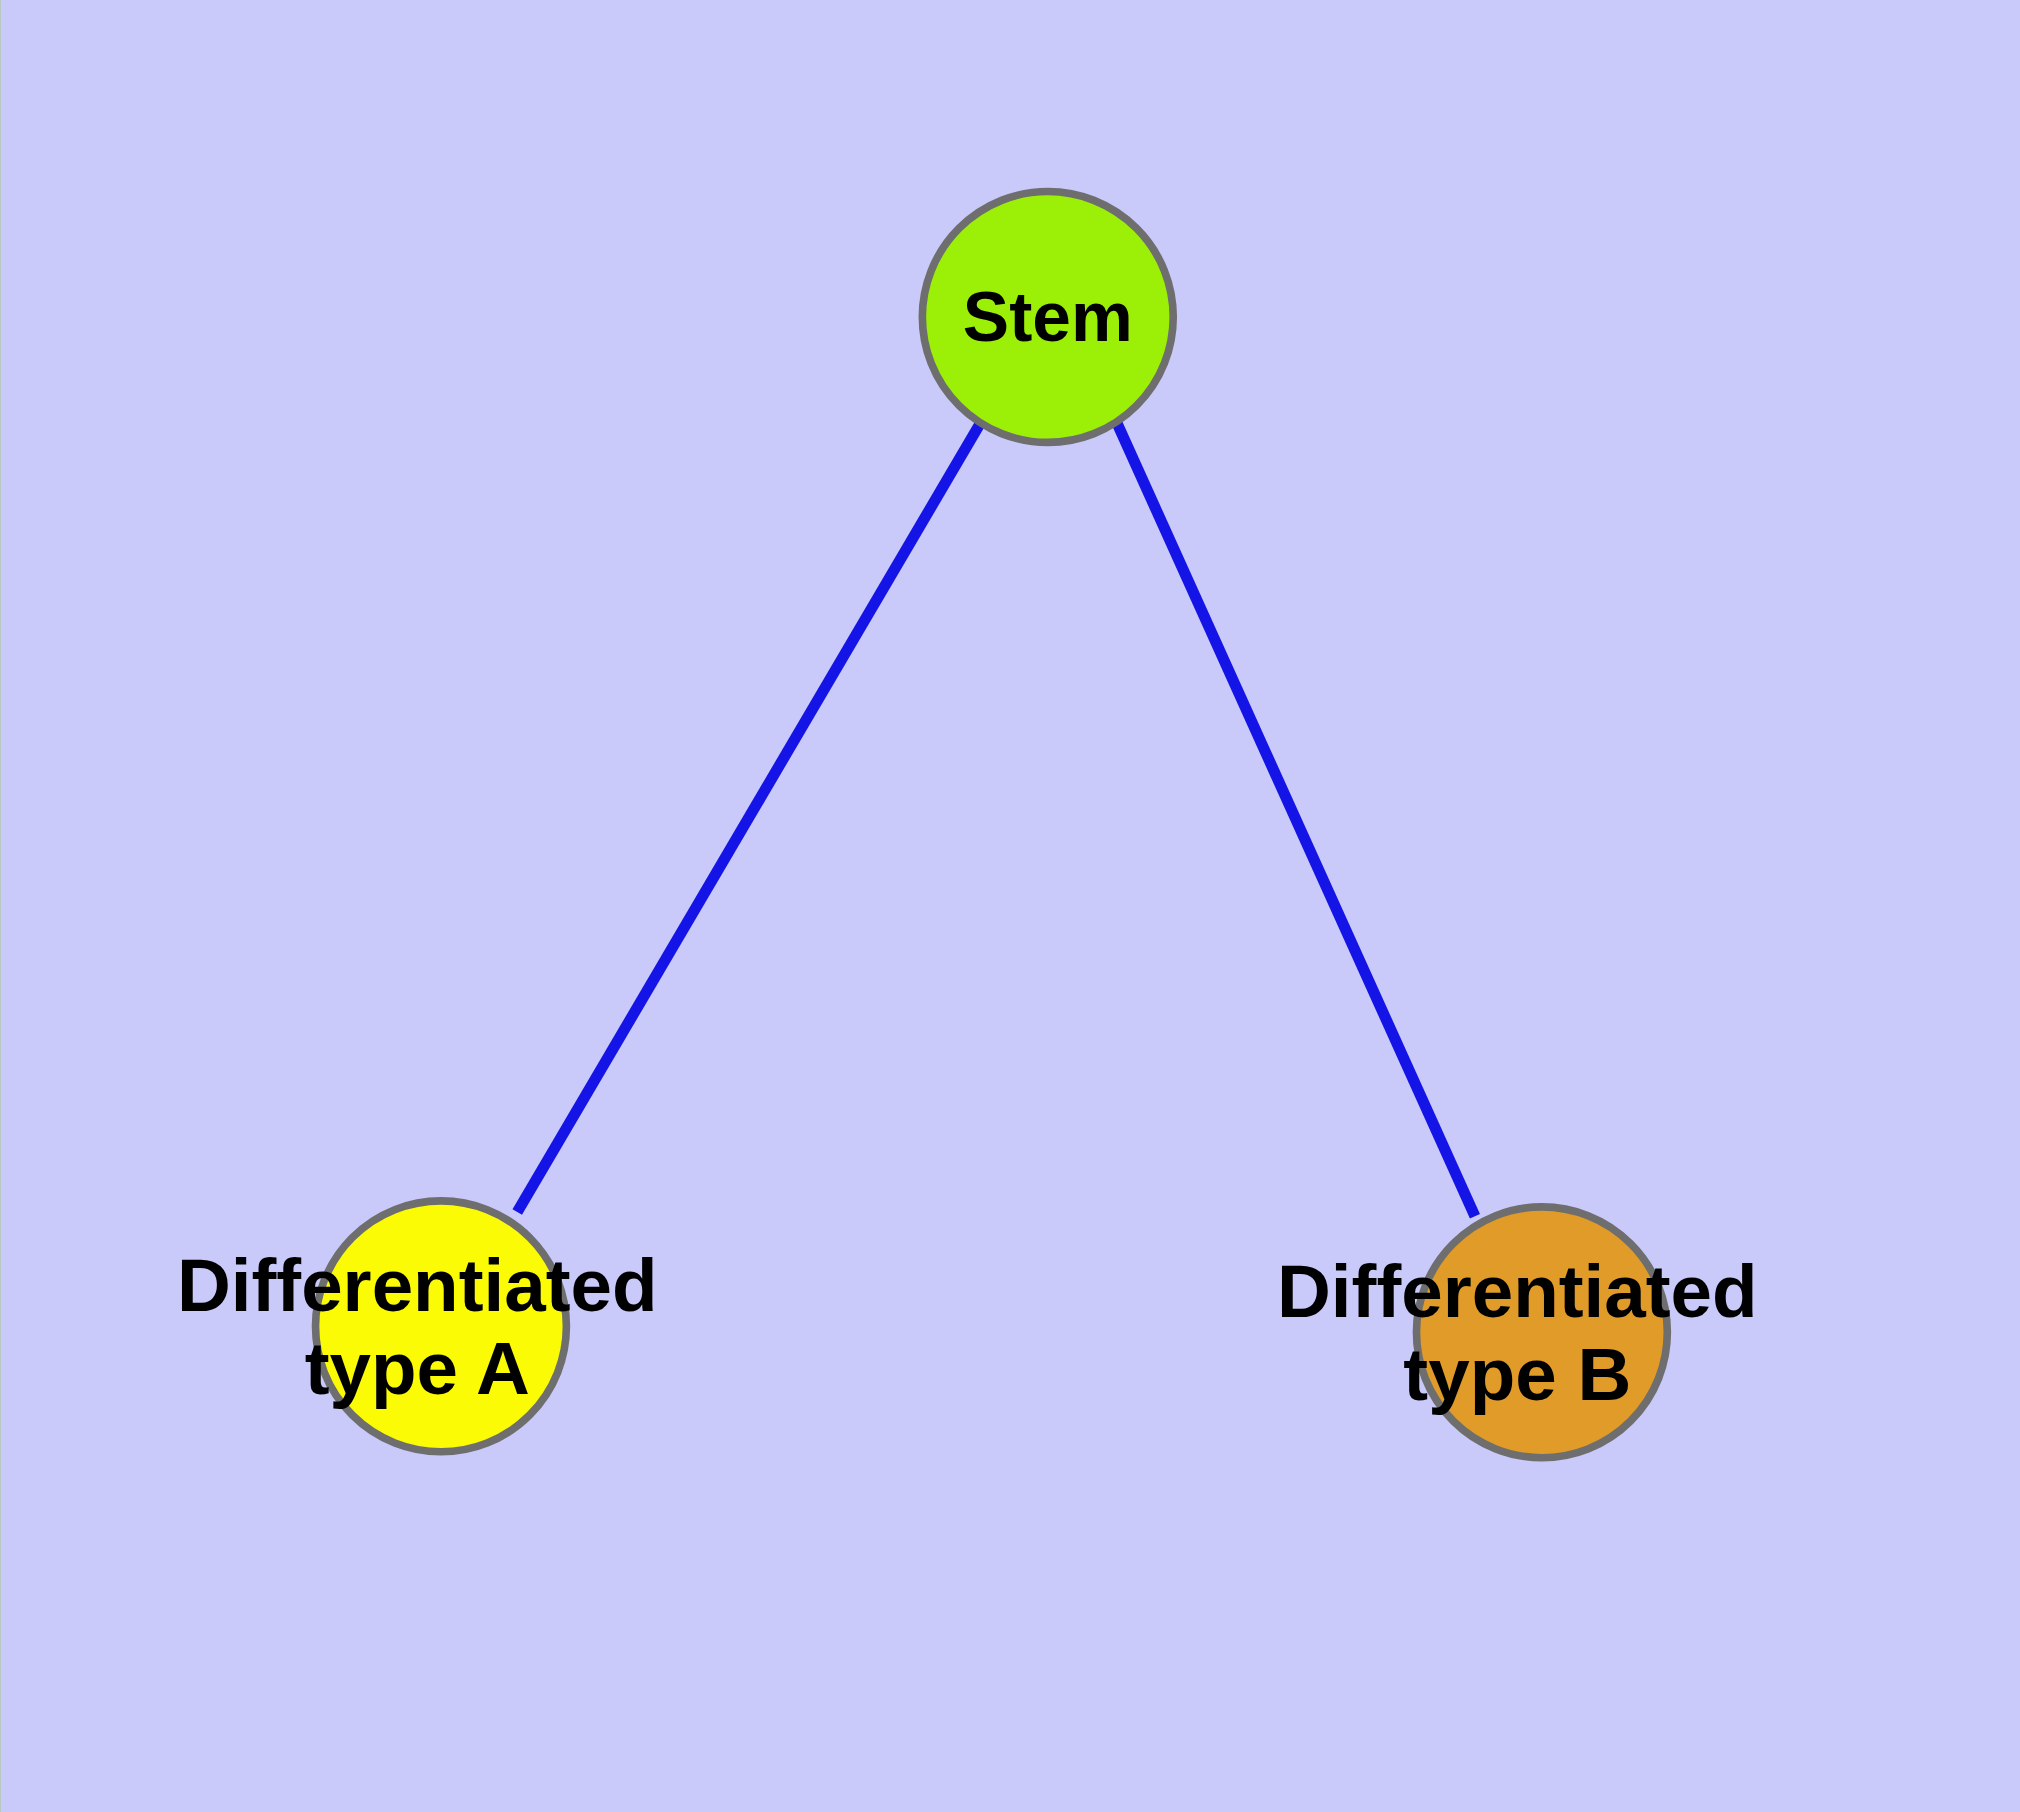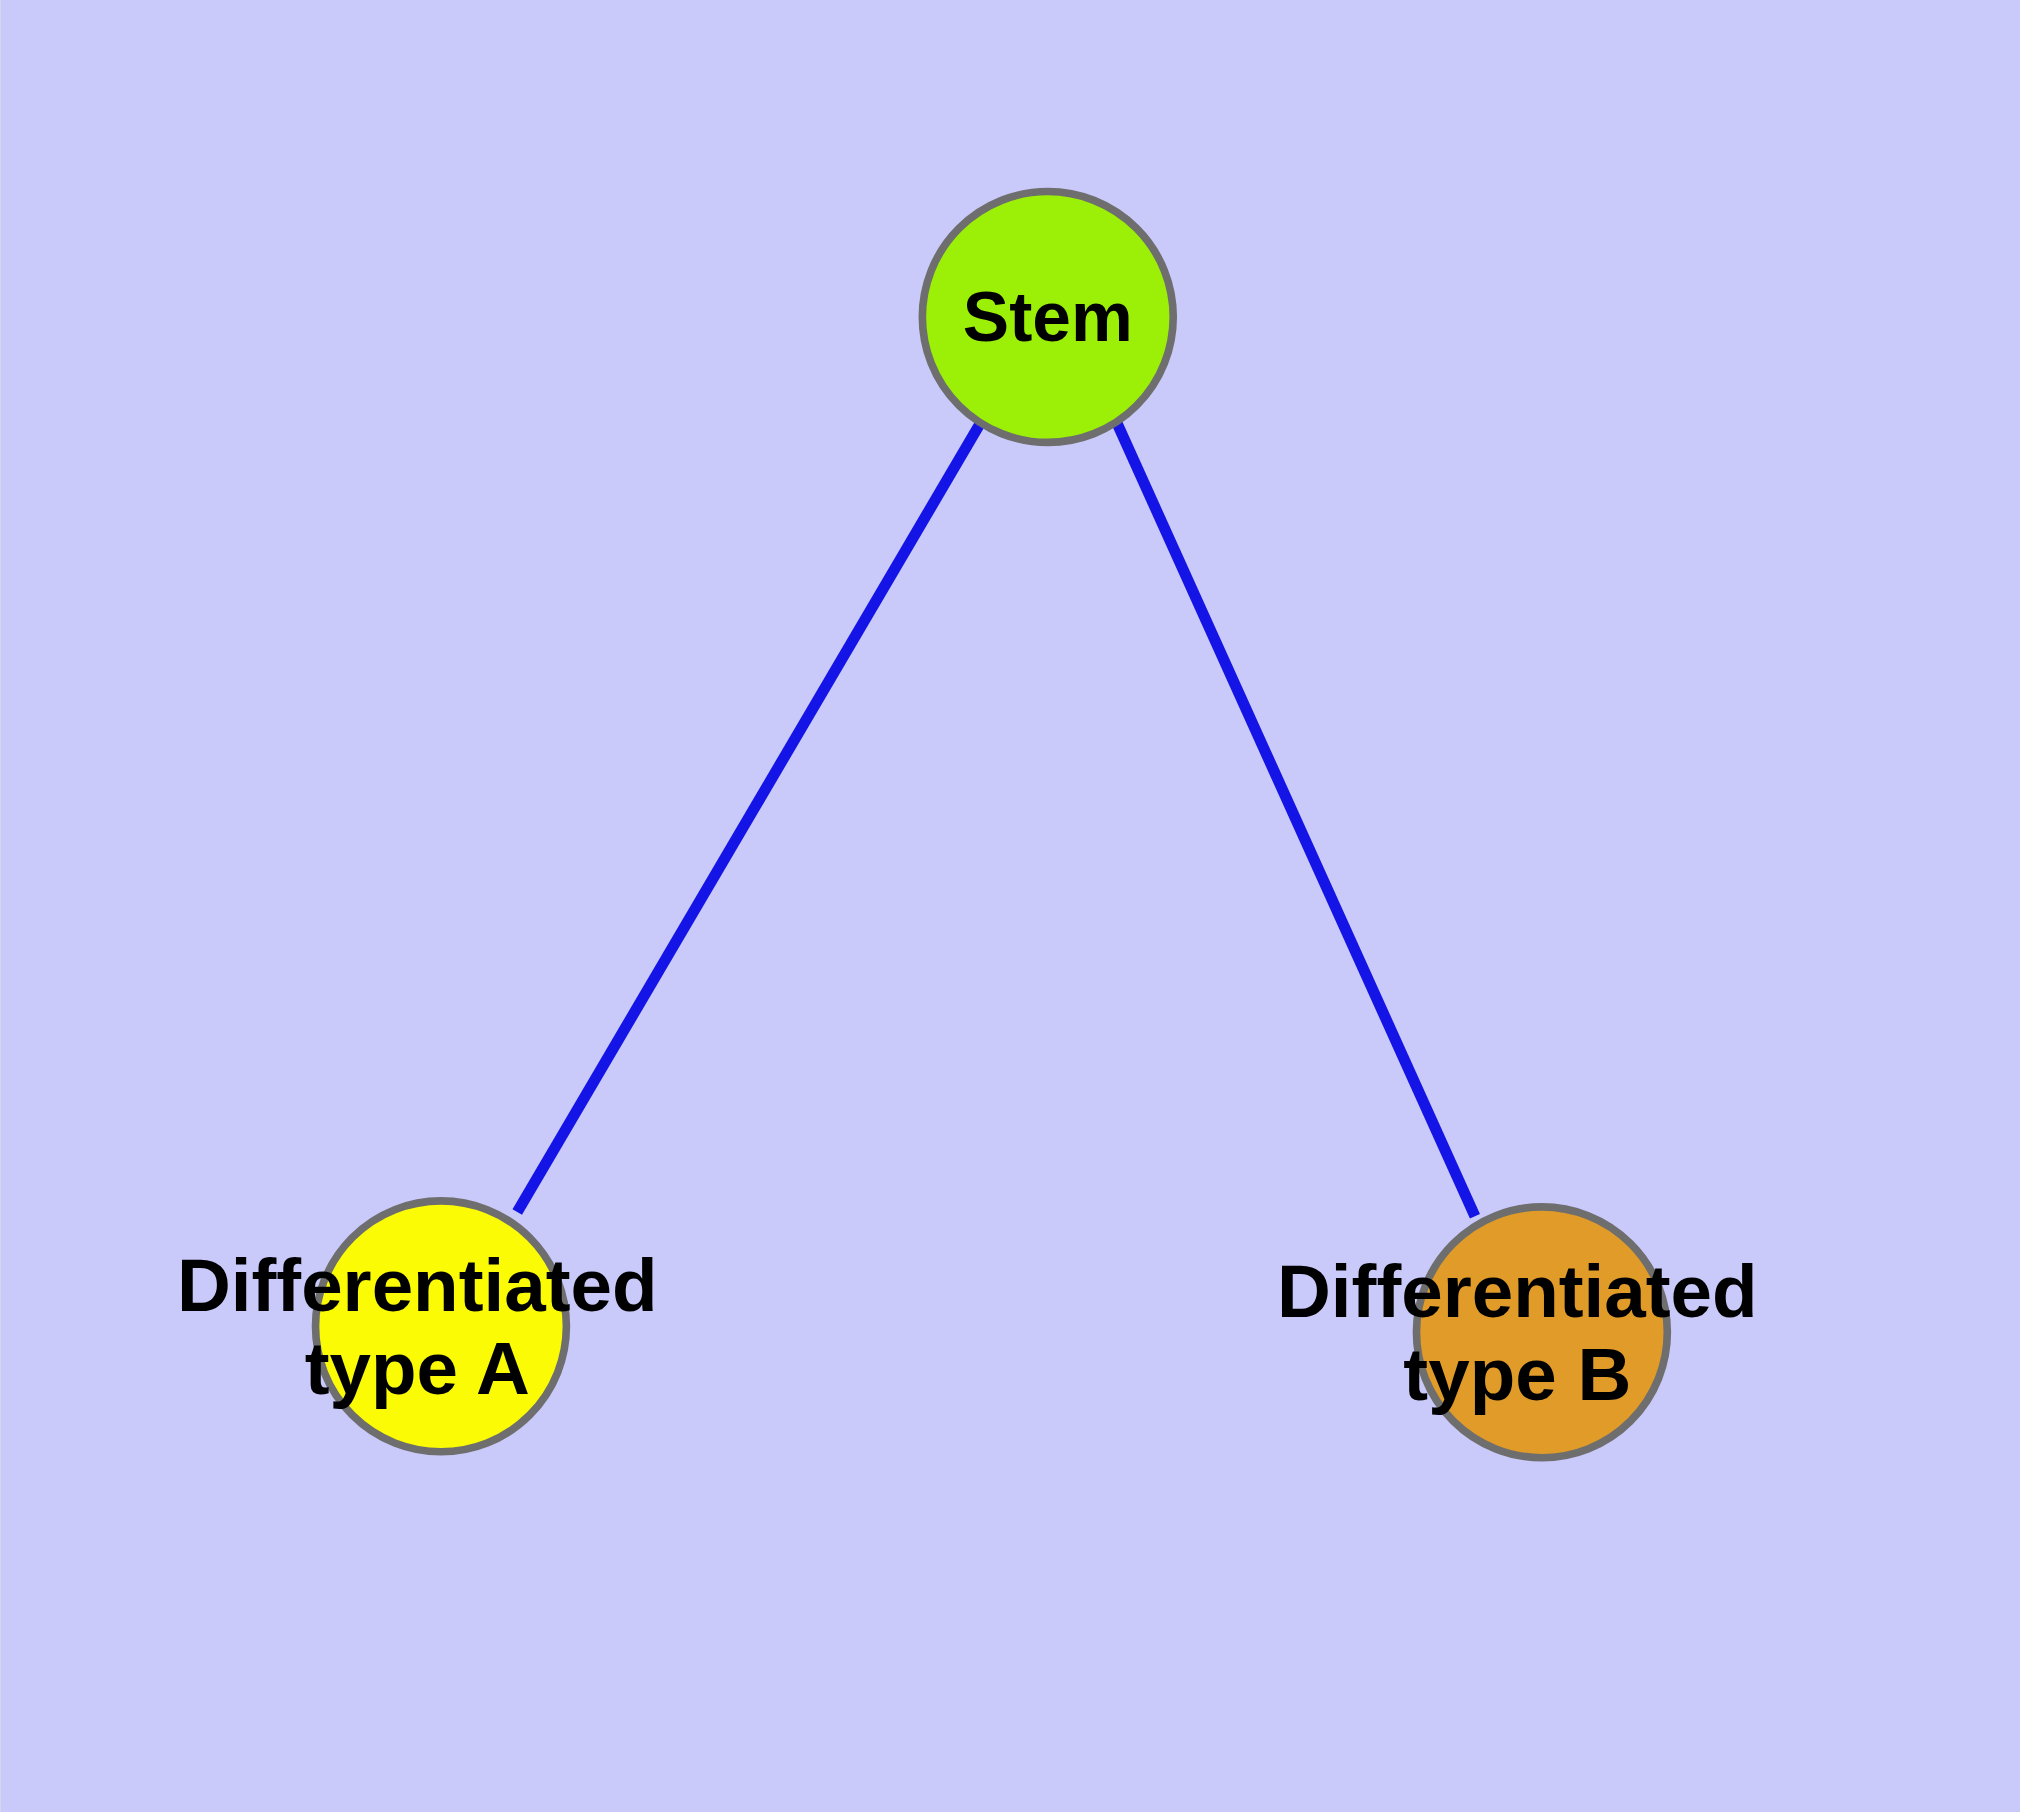--- a/index.html
+++ b/index.html
@@ -5,21 +5,21 @@
 <style>
   html, body {
     margin: 0;
     padding: 0;
     background: #ffffff;
   }
   #canvas-root {
     position: relative;
     width: 2021px;
     height: 1812px;
-    background: #fef9c3;
+    background: #84cc16;
     overflow: hidden;
     font-family: "Liberation Sans", "DejaVu Sans", sans-serif;
   }
   #graph-svg {
     position: absolute;
     left: 0;
     top: 0;
     width: 2021px;
     height: 1812px;
     display: block;

